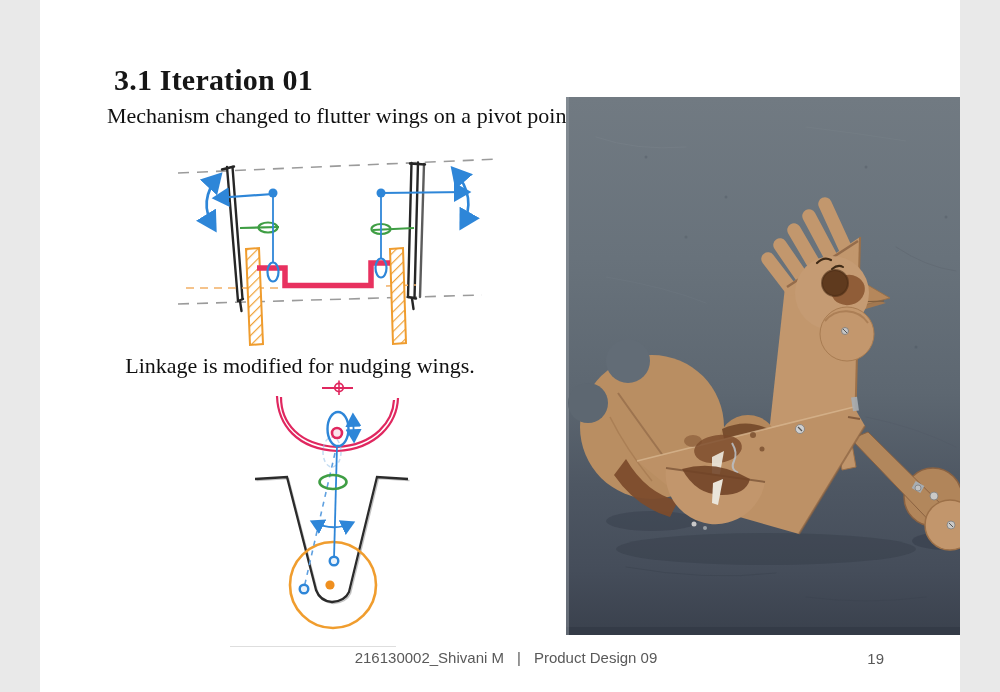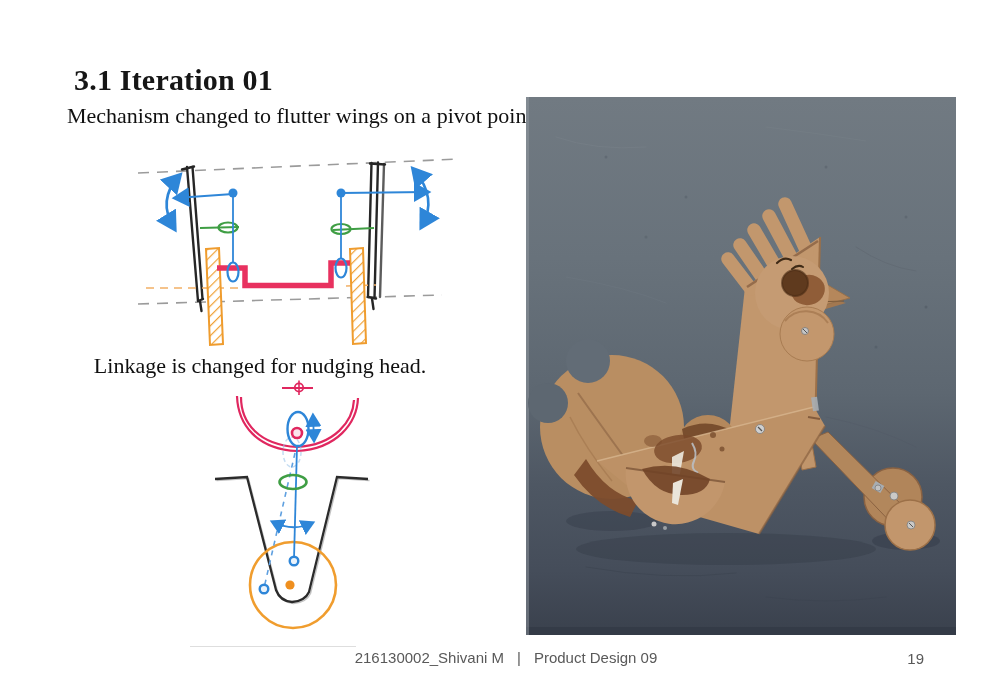--- a/index.html
+++ b/index.html
@@ -1,17 +1,17 @@
 <!DOCTYPE html>
 <html><head>
 <meta charset="utf-8">
 <style>
   html,body{margin:0;padding:0;background:#e9e9e9;}
   .page{
-    position:relative;width:1000px;height:692px;background:#ffffff;
+    position:relative;width:920px;height:692px;background:#ffffff;
     font-family:"Liberation Serif","DejaVu Serif",serif;overflow:hidden;
     margin:0 auto;
   }
   .title{
     position:absolute;left:74px;top:62px;font-size:30px;font-weight:700;
     color:#161616;letter-spacing:0.2px;line-height:36px;
   }
   .subtitle{
     position:absolute;left:67px;top:103px;font-size:22px;font-weight:400;
     color:#101010;line-height:26px;
@@ -90,21 +90,21 @@
       <path d="M284,32 Q308,60 292,88" stroke-width="2.6" marker-start="url(#ab1)" marker-end="url(#ab1)"></path>
       <path d="M103,59 L103,125" stroke-width="1.8"></path>
       <path d="M211,59 L211,121" stroke-width="1.8"></path>
       <ellipse cx="103" cy="134" rx="5.5" ry="9.5" stroke-width="2.2"></ellipse>
       <ellipse cx="211" cy="130" rx="5.5" ry="9.5" stroke-width="2.2"></ellipse>
       <circle cx="103" cy="55" r="4.5" fill="#2e86d8" stroke="none"></circle>
       <circle cx="211" cy="55" r="4.5" fill="#2e86d8" stroke="none"></circle>
     </g>
   </svg>
 
-  <div class="caption">Linkage is changed for nudging head.</div>
+  <div class="caption">Linkage is modified for nudging wings.</div>
 
   <svg class="sketch2" viewBox="0 0 260 285" xmlns="http://www.w3.org/2000/svg">
     <defs>
       <marker id="ab2" markerWidth="9" markerHeight="9" refX="6" refY="4.5" orient="auto-start-reverse">
         <path d="M0,0 L8,4.5 L0,9 Z" fill="#2e86d8"></path>
       </marker>
     </defs>
     <g stroke="#e0275f" fill="none">
       <path d="M77,13 L108,13" stroke-width="2"></path>
       <circle cx="94" cy="12.5" r="4.2" stroke-width="1.8"></circle>

